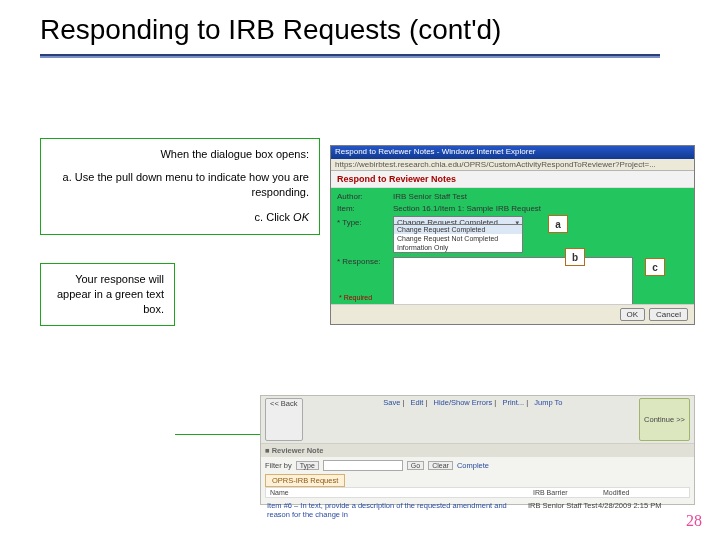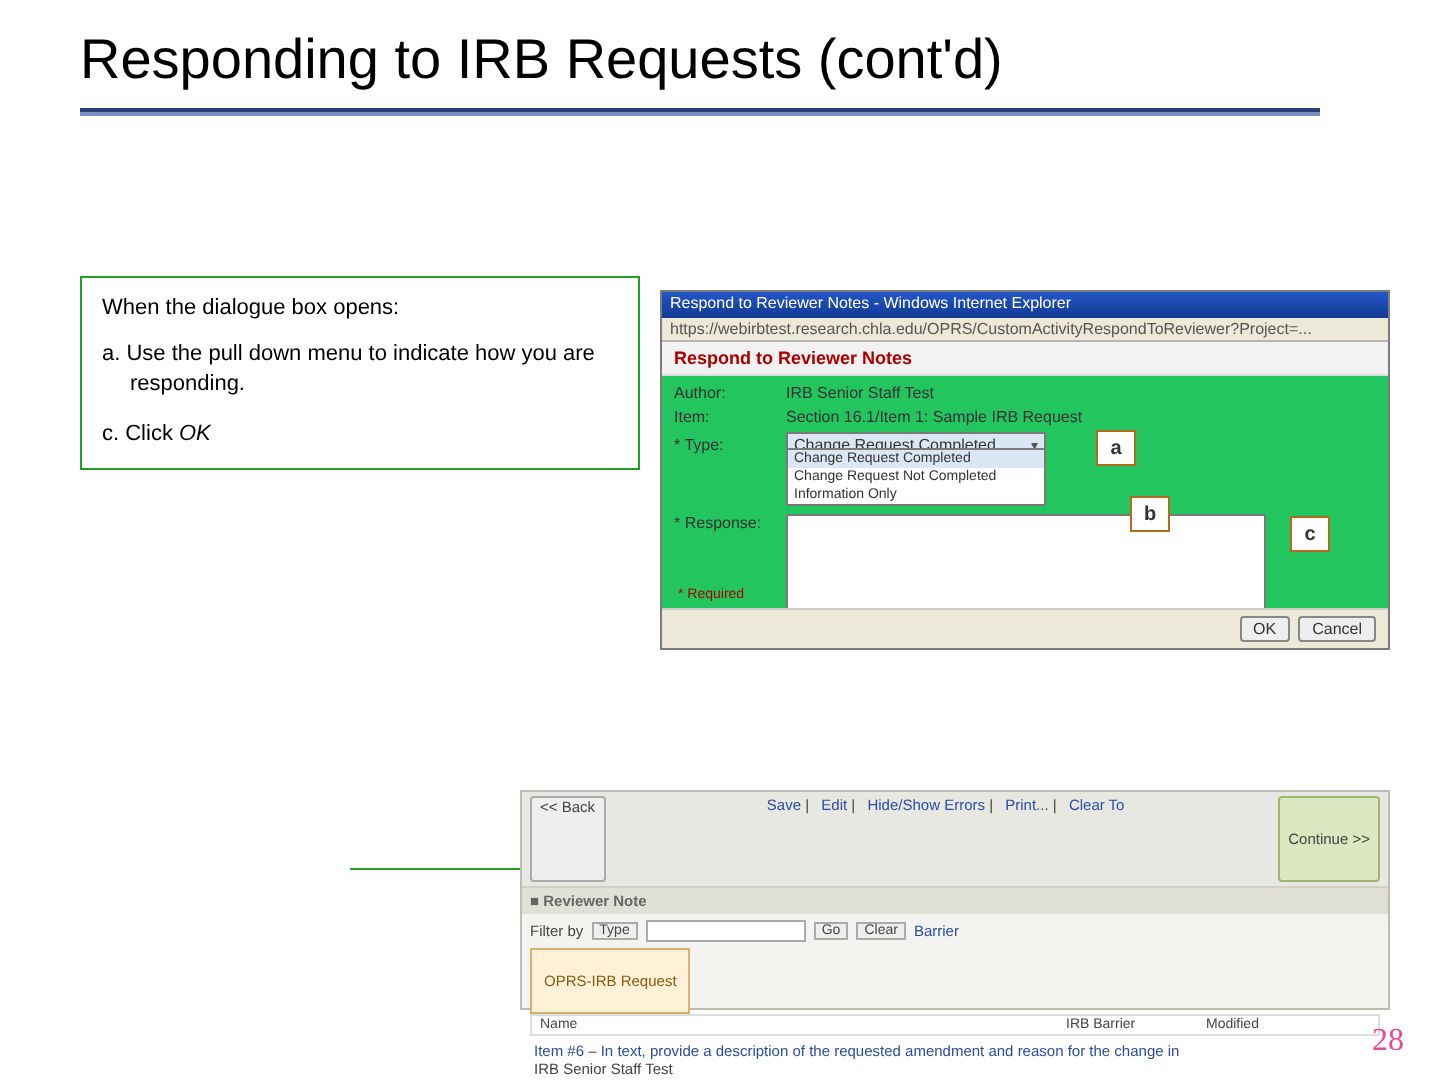--- a/index.html
+++ b/index.html
@@ -22,20 +22,21 @@
     margin: 8px 0 0 40px;
     width: 620px;
     height: 4px;
     background: linear-gradient(to bottom,#2a3e7b 0,#2a3e7b 50%,#7a90c5 50%,#7a90c5 100%);
   }
   .col-left {
     position: absolute;
     left: 40px;
     top: 138px;
     width: 280px;
+    text-align: right;
   }
   .box1 {
     border: 1.5px solid #1ea51e;
     padding: 8px 10px 10px 10px;
     font-size: 11px;
     line-height: 1.35;
   }
   .box1 .lead { margin: 0 0 8px 0; }
   .box1 .step { margin: 0 0 10px 14px; text-indent: -14px; }
   .box1 .step:last-child { margin-bottom: 0; }
@@ -168,21 +169,21 @@
     background:#e8e8e2; border-bottom:1px solid #cfcfc6;
     padding:2px 4px;
   }
   .back { border:1px solid #aaa; background:#eee; padding:0 4px; border-radius:2px;}
   .links span { color:#2a4da0; margin-left:4px; }
   .cont { background:#dce7c0; border:1px solid #9fb56f; padding:16px 4px; border-radius:2px;}
   .note-hdr { background:#e0e0d6; padding:2px 4px; font-weight:bold; color:#666;}
   .filter { padding:3px 4px; display:flex; gap:4px; align-items:center;}
   .filter input { border:1px solid #aaa; height:11px; width:80px; font-size:7px;}
   .mini { border:1px solid #aaa; background:#eee; padding:0 3px; font-size:7px;}
-  .tab { display:inline-block; background:#fff0d8; border:1px solid #d8b070; padding:11px 6px; margin:0 4px; color:#8a5a10;}
+  .tab { display:inline-block; background:#fff0d8; border:1px solid #d8b070; padding:1px 6px; margin:0 4px; color:#8a5a10;}
   .tbl-hdr { display:flex; background:#fff; border:1px solid #ddd; margin:0 4px;}
   .tbl-hdr div { padding:1px 4px; font-size:7px;}
   .col-name{flex:1;} .col-b{width:70px;} .col-m{width:90px;}
   .activity { margin:3px 6px; }
   .activity .nm { color:#2a4da0; }
   .green-resp {
     margin:3px 10px; border:1px solid #6aa86a; background:#eef7ee;
     padding:2px 4px; color:#2e6b2e;
   }
   .green-resp .ok { color:#2e8b2e; margin-right:3px;}
@@ -201,20 +202,21 @@
 <div class="rule"></div>
 
 <div class="col-left">
   <div class="box1">
     <p class="lead">When the dialogue box opens:</p>
     <p class="step">a. Use the pull down menu to indicate how you are responding.</p>
     <p class="step">
       <span>c. Click </span><span class="italic">OK</span>
     </p>
   </div>
+  <div class="box2">Your response will appear in a green text box.</div>
 </div>
 
 <div class="line" style="left:175px; top:434px; width:130px;"></div>
 
 <div class="dialog">
   <div class="dlg-title">Respond to Reviewer Notes - Windows Internet Explorer</div>
   <div class="dlg-url">https://webirbtest.research.chla.edu/OPRS/CustomActivityRespondToReviewer?Project=...</div>
   <div class="dlg-head">Respond to Reviewer Notes</div>
   <div class="dlg-body">
     <div class="dlg-row">
@@ -254,41 +256,41 @@
 <div class="callout" style="left:645px; top:258px;">c</div>
 
 <div class="panel">
   <div class="panel-top">
     <span class="back">&lt;&lt; Back</span>
     <span class="links">
       <span>Save</span> |
       <span>Edit</span> |
       <span>Hide/Show Errors</span> |
       <span>Print...</span> |
-      <span>Clear To</span>
+      <span>Jump To</span>
     </span>
     <span class="cont">Continue &gt;&gt;</span>
   </div>
   <div class="note-hdr">■ <span>Reviewer Note</span></div>
   <div class="filter">
     <span>Filter by</span>
     <span class="mini">Type</span>
     <input style="">
     <span class="mini">Go</span>
     <span class="mini">Clear</span>
-    <span style="color:#2a4da0">Barrier</span>
+    <span style="color:#2a4da0">Complete</span>
   </div>
   <span class="tab">OPRS-IRB Request</span>
   <div class="tbl-hdr">
     <div class="col-name">Name</div>
     <div class="col-b">IRB Barrier</div>
     <div class="col-m">Modified</div>
   </div>
   <div class="activity">
-    <div style="display:flex;flex-direction:column;">
+    <div style="display:flex;">
       <div class="nm col-name">Item #6 – In text, provide a description of the requested amendment and reason for the change in</div>
       <div class="col-b">IRB Senior Staff Test</div>
       <div class="col-m">4/28/2009 2:15 PM</div>
     </div>
   </div>
 </div>
 
 <div class="pagenum">28</div>
 
 </body></html>

